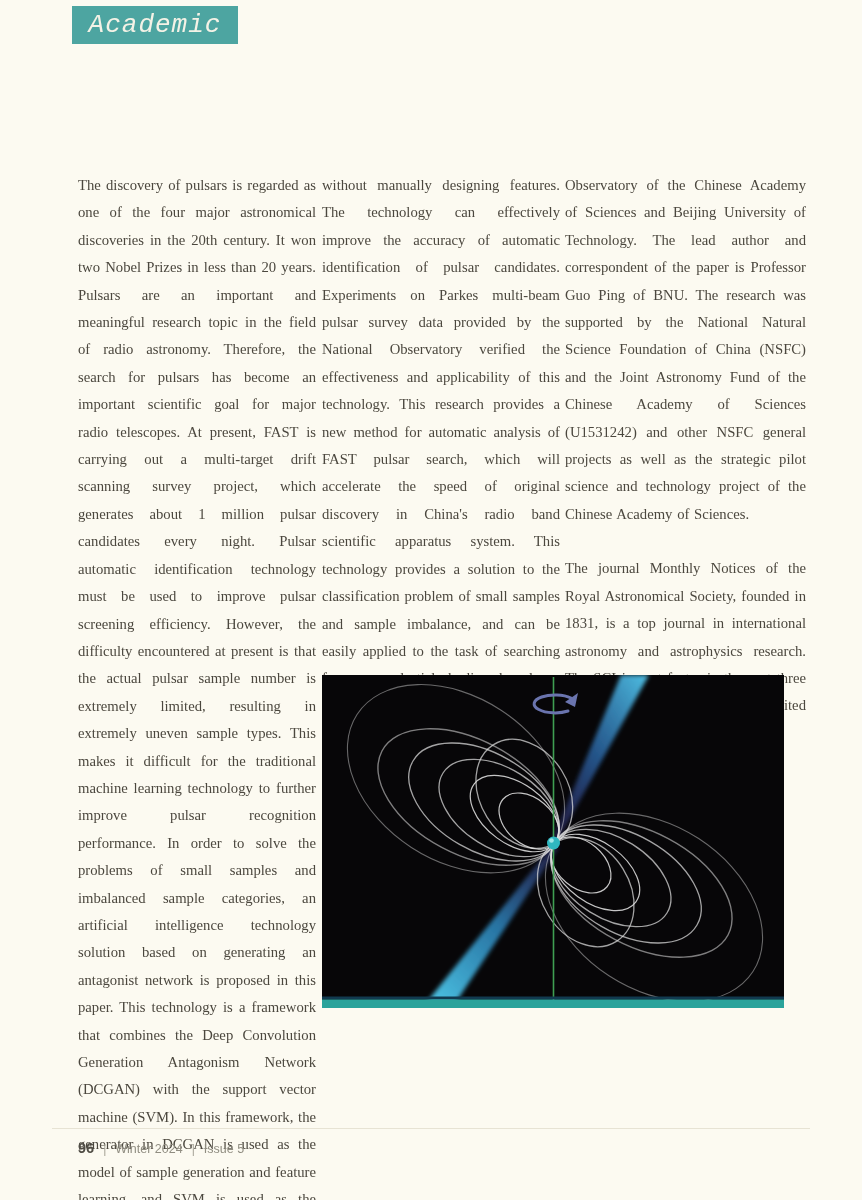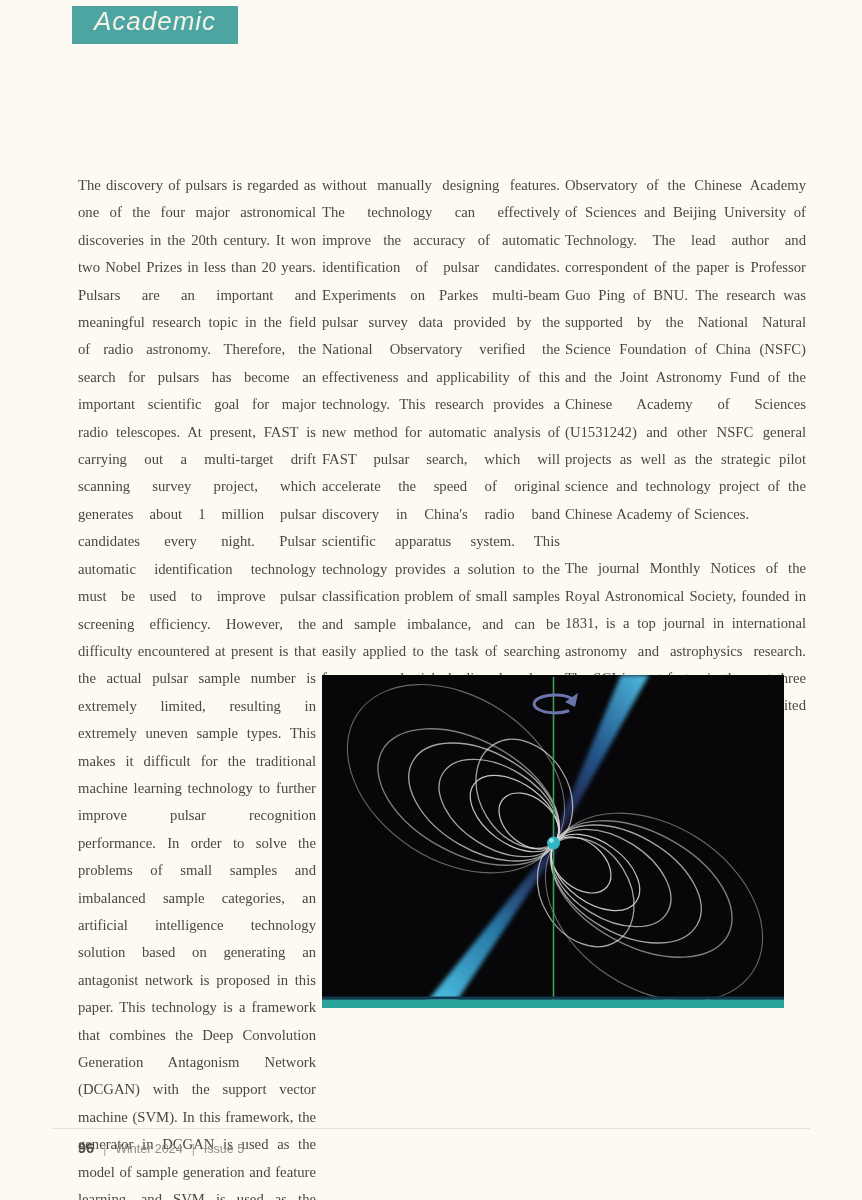--- a/index.html
+++ b/index.html
@@ -4,22 +4,22 @@
 <style>
   html,body { margin:0; padding:0; background:#ffffff; }
   .page {
     position:relative; width:862px; height:1200px;
     background:#fcfaf1; overflow:hidden;
     font-family:"Liberation Serif", serif;
   }
   .banner {
     position:absolute; left:72px; top:6px; width:166px; height:38px;
     background:#4da5a1; color:#f4f2e6;
-    display:flex; justify-content:center;
-    font-family:Liberation Sans, sans-serif; font-style:italic; font-size:26px;
+    display:flex; align-items:center; justify-content:center;
+    font-family:Liberation Mono, monospace; font-style:italic; font-size:26px;
     letter-spacing:1px;
   }
   .col {
     position:absolute; top:172px; width:238px;
     text-align:justify; font-size:14.7px; line-height:27.4px;
     color:#4b473e; word-spacing:1px;
   }
   .col p { margin:0; }
   .col p + p { margin-top:27px; }
   #col1 { left:78px; }

